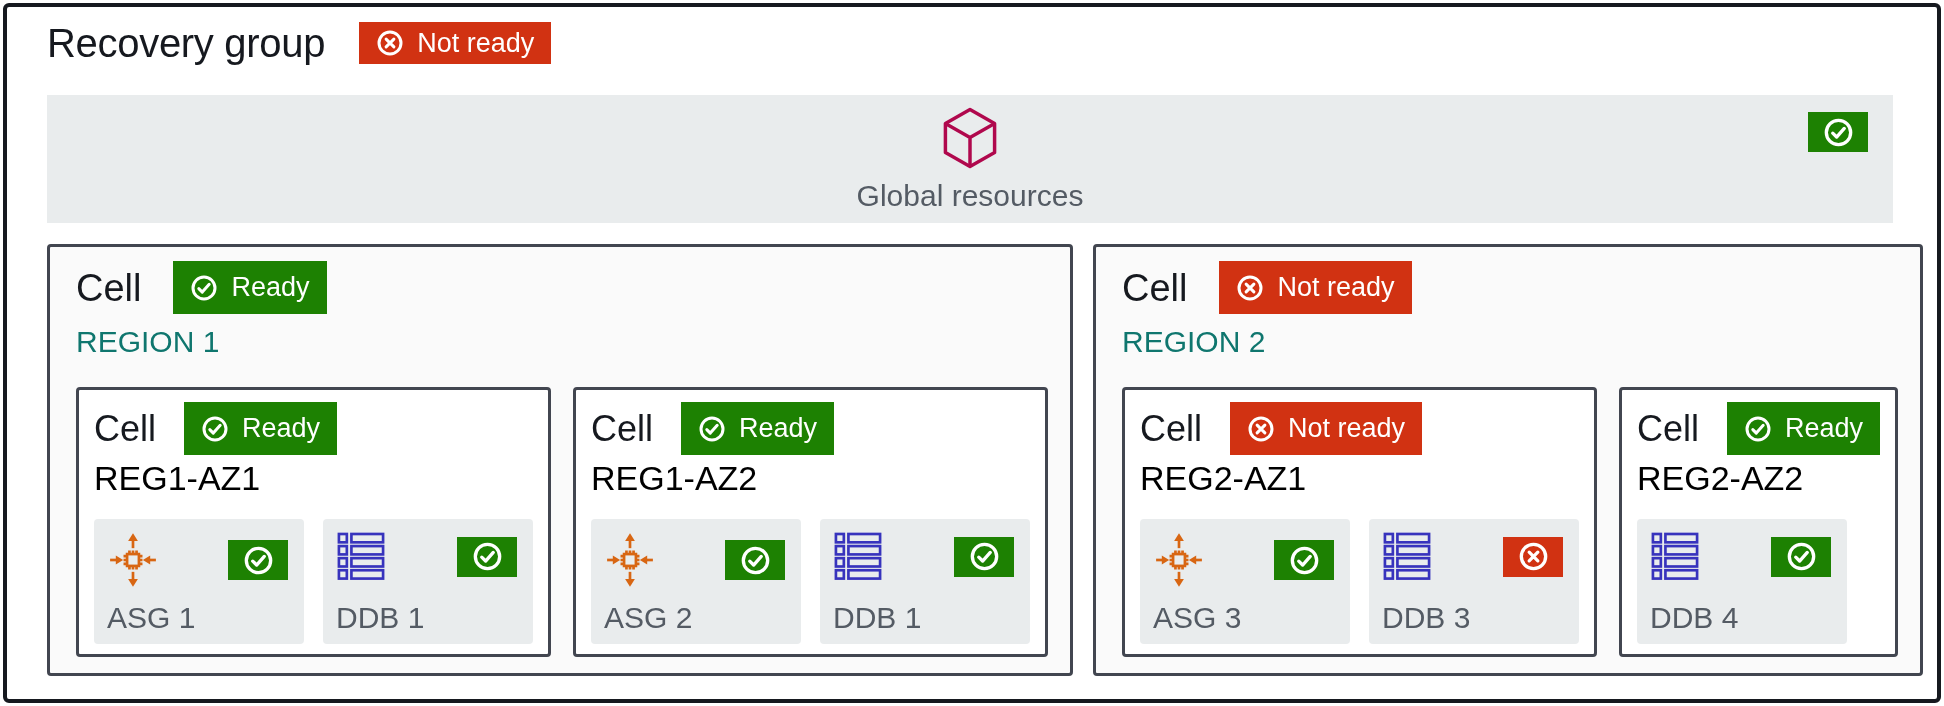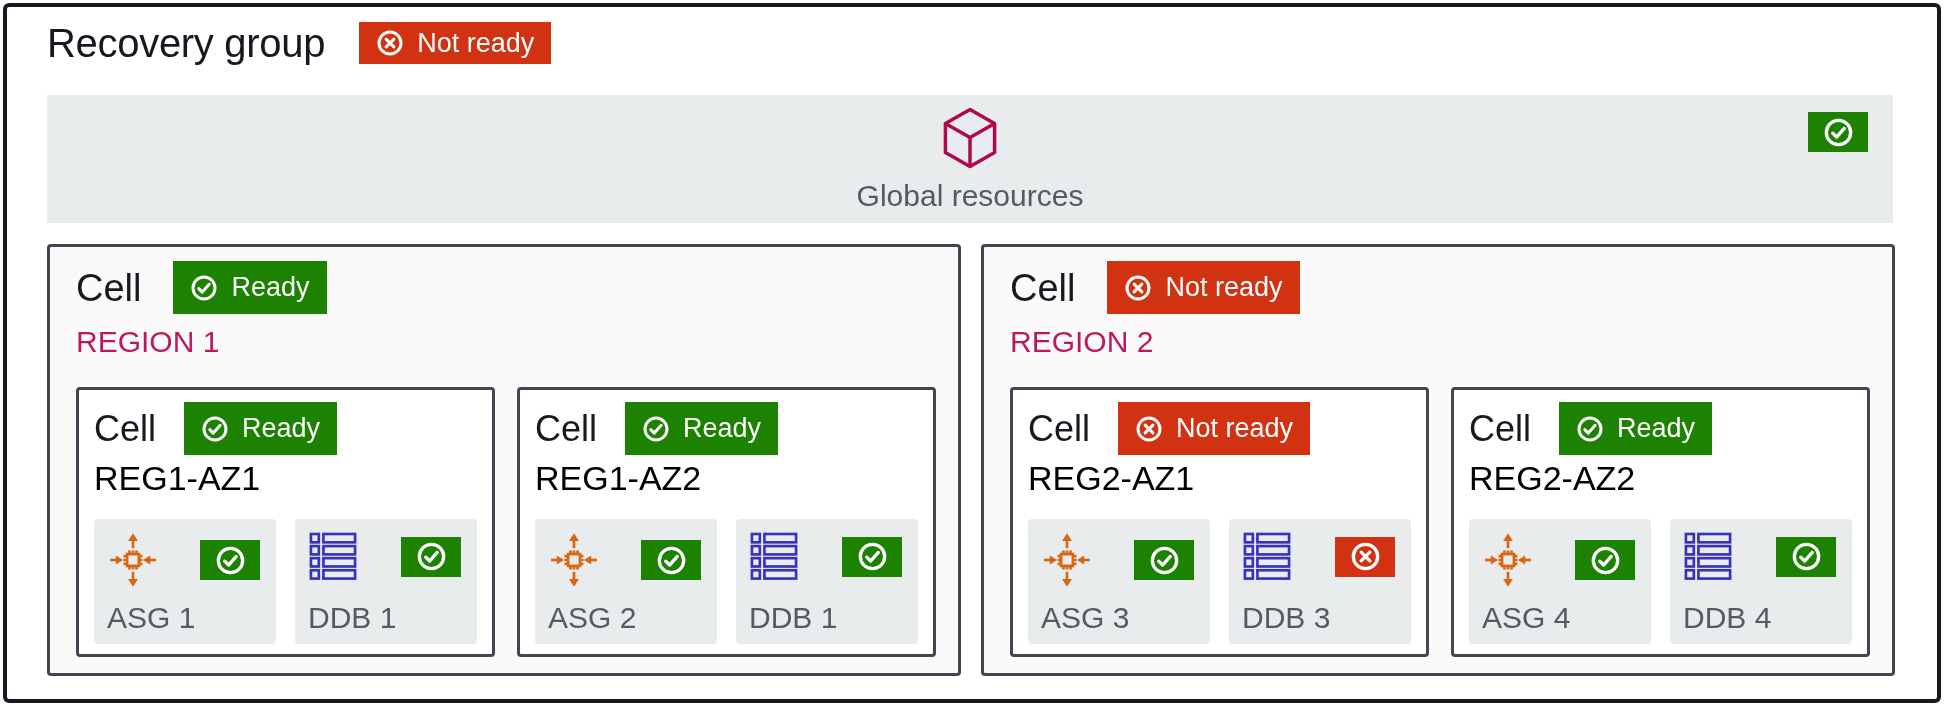--- a/index.html
+++ b/index.html
@@ -45,34 +45,34 @@
   .banner .chip{position:absolute;top:17px;right:25px;}
   
   .regions{margin-top:21px;display:flex;gap:20px;align-items:flex-start;}
   .region{
     flex:1;min-height:427px;box-sizing:border-box;background:#fafafa;
     border:3px solid #424650;border-radius:4px;padding:14px 22px 16px 26px;
   }
   .region.tall{min-height:431px;}
   .rg-hdr{display:flex;align-items:center;gap:32px;}
   .rg-title{font-size:38px;line-height:44px;color:#16191f;}
-  .rg-sub{margin-top:10px;font-size:30px;line-height:35px;color:#be185d;}
+  .rg-sub{margin-top:10px;font-size:30px;line-height:35px;color:#0f766e;}
   
   .cells{margin-top:28px;display:flex;gap:22px;}
   .cell{
     flex:1;height:270px;box-sizing:border-box;background:#fff;
     border:3px solid #424650;border-radius:4px;padding:12px 15px;
   }
   .cell-hdr{display:flex;align-items:center;gap:28px;}
   .cell-title{font-size:36px;line-height:42px;color:#16191f;}
   .cell-sub{margin-top:6px;font-size:34px;line-height:35px;color:#000000;}
   
   .tiles{margin-top:23px;display:flex;gap:19px;}
   .tile{
-    width:182px;height:125px;box-sizing:border-box;background:#e9eced;border-radius:4px;
+    width:210px;height:125px;box-sizing:border-box;background:#e9eced;border-radius:4px;
     padding:11px 16px 10px 13px;display:flex;flex-direction:column;
   }
   .tile-top{display:flex;align-items:center;justify-content:space-between;}
   .ricon{display:inline-flex;}
   .ricon svg{display:block;}
   .tile-label{margin-top:auto;font-size:30px;line-height:32px;color:#545b64;}
 </style>
 </head>
 <body>
 
@@ -363,38 +363,20 @@
                   </span>
 
                 <span>Ready</span>
               </span>
             </div>
             <div class="cell-sub">REG2-AZ2</div>
             <div class="tiles">
               <div class="tile">
                 <div class="tile-top">
                   <span class="ricon">
-                      <svg width="52" height="60" viewBox="0 0 64 76">
-                        <use href="#ic-asg"></use>
-                      </svg>
-                    </span>
-                  <span class="chip" data-status="ready">
-                    <span class="bicon check-icon">
-                        <svg viewBox="0 0 28 28">
-                          <use href="#ic-check"></use>
-                        </svg>
-                      </span>
-
-                  </span>
-                </div>
-                <div class="tile-label">ASG 4</div>
-              </div>
-              <div class="tile">
-                <div class="tile-top">
-                  <span class="ricon">
                       <svg width="50" height="53" viewBox="0 0 60 61">
                         <use href="#ic-ddb"></use>
                       </svg>
                     </span>
                   <span class="chip" data-status="ready">
                     <span class="bicon check-icon">
                         <svg viewBox="0 0 28 28">
                           <use href="#ic-check"></use>
                         </svg>
                       </span>

